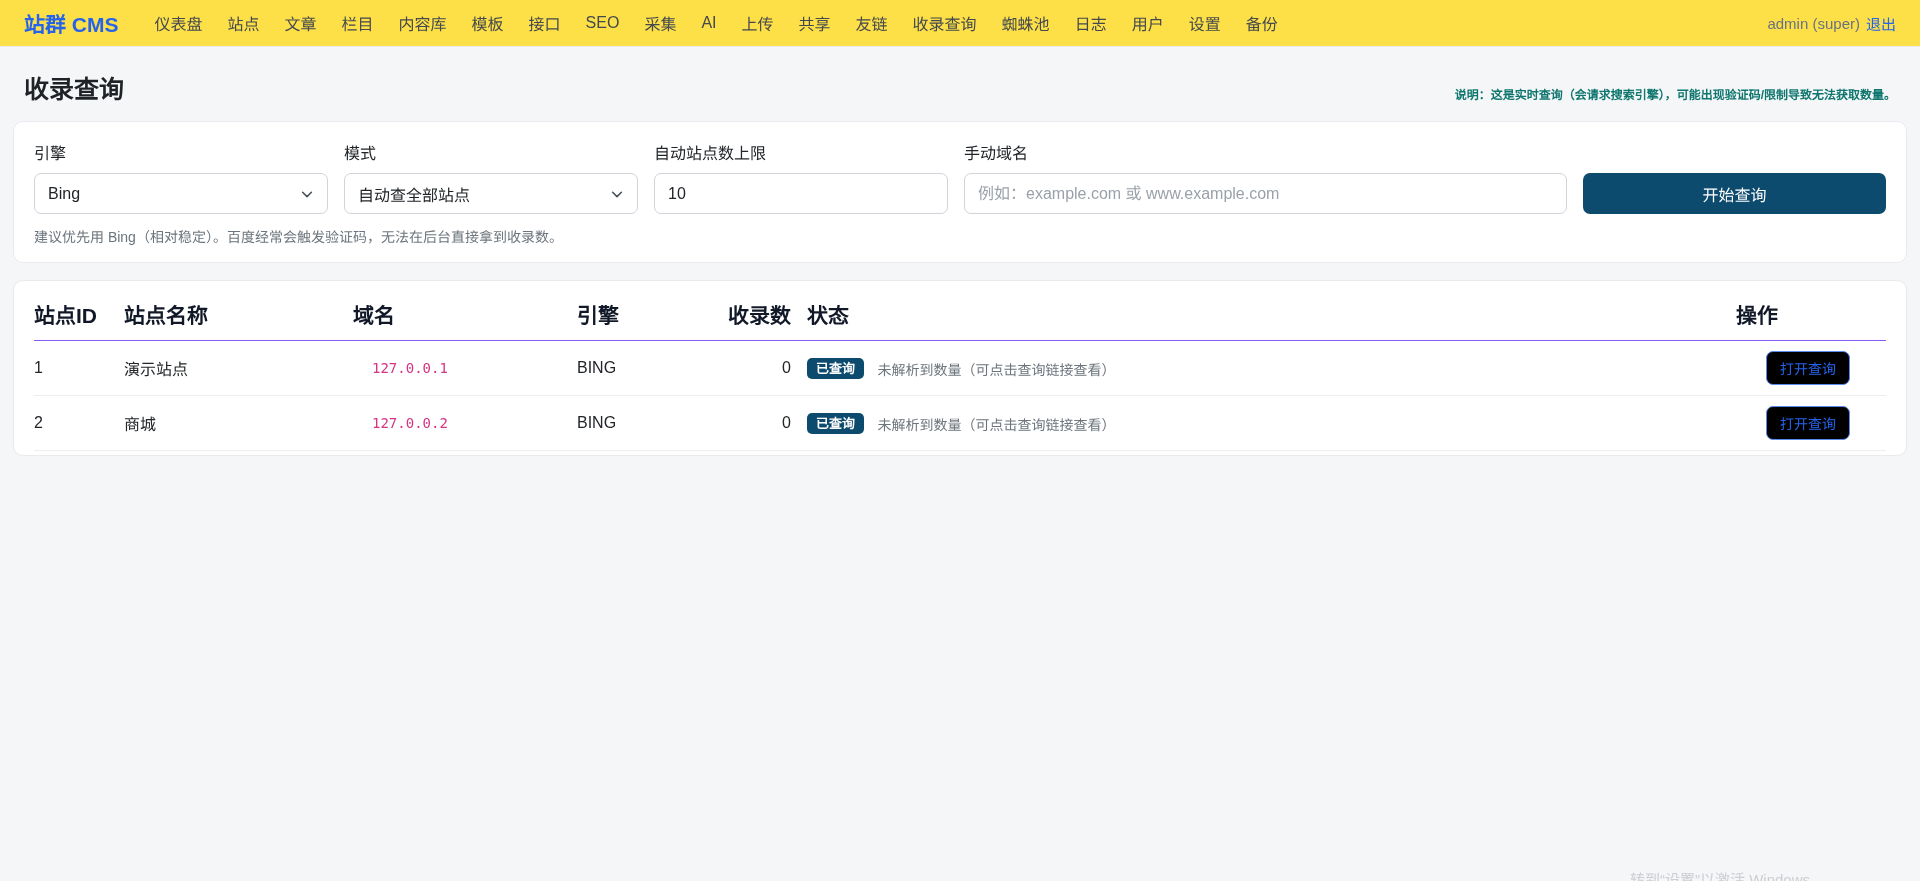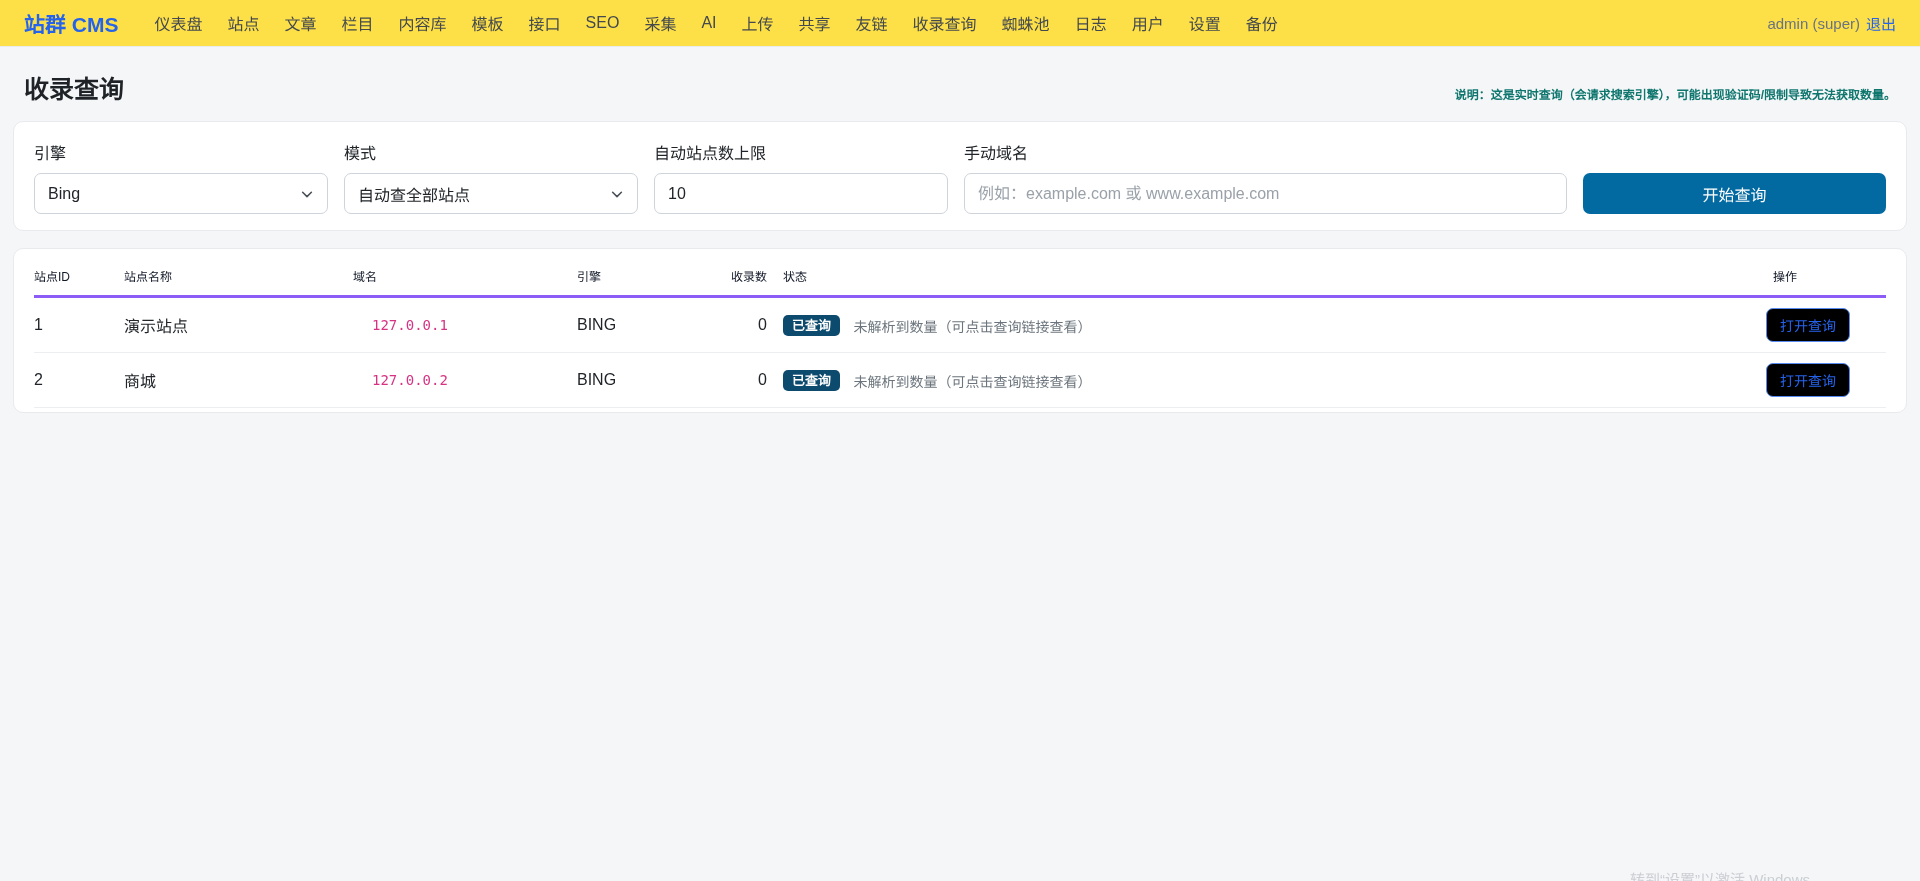--- a/index.html
+++ b/index.html
@@ -45,39 +45,39 @@
     background: #fff; font-size: 16px; color: #212529; padding: 0 13px;
     font-family: "Liberation Sans", "DejaVu Sans", sans-serif;
   }
   input.control::placeholder { color: #9aa1a9; }
   .select-box {
     display: flex; align-items: center; justify-content: space-between;
     cursor: pointer; user-select: none;
   }
   .chevron { display: flex; align-items: center; color: #495057; }
   .btn-primary {
-    height: 41px; width: 100%; background: #0369a1; color: #ffffff;
+    height: 41px; width: 100%; background: #0c4a6e; color: #ffffff;
     border: none; border-radius: 7px; font-size: 16px; cursor: pointer;
     font-family: "Liberation Sans", "DejaVu Sans", sans-serif;
   }
   .form-hint { margin-top: 12px; font-size: 14px; color: #6c757d; }
   
   .table-card { margin-top: 17px; padding: 6px 20px 4px 20px; }
   table { width: 100%; border-collapse: collapse; }
   th {
-    text-align: left; font-size: 12px; font-weight: 400; color: #111827;
-    padding: 12px 16px 11px 0; border-bottom: 3px solid #8b5cf6; white-space: nowrap;
+    text-align: left; font-size: 21px; font-weight: 700; color: #111827;
+    padding: 12px 16px 11px 0; border-bottom: 1px solid #8b5cf6; white-space: nowrap;
   }
   td {
     font-size: 16px; color: #212529; padding: 10px 16px 10px 0;
     border-bottom: 1px solid #eceef0; white-space: nowrap;
   }
   tbody tr:last-child td { border-bottom: 1px solid #eceef0; }
   th.col-count, td.col-count { text-align: right; }
-  th.col-action { text-align: center; padding-right: 52px; }
+  th.col-action { text-align: left; padding-right: 52px; }
   td.col-action { text-align: right; padding-right: 36px; }
   .domain-code { font-family: "DejaVu Sans Mono", "Liberation Mono", monospace; font-size: 14px; color: #d63384; margin-left: 19px; }
   .badge {
     display: inline-block; background: #0c4a6e; color: #ffffff; font-size: 13px;
     font-weight: 600; padding: 4px 9px; border-radius: 5px; margin-right: 9px;
     vertical-align: middle; line-height: 1;
   }
   .status-text { font-size: 14px; color: #6c757d; vertical-align: middle; }
   .btn-outline {
     background: #000000; color: #2563eb; border: 1px solid #598af0;
@@ -161,20 +161,21 @@
     <div>
       <label class="field-label">手动域名</label>
       <input class="control" type="text" placeholder="例如：example.com 或 www.example.com" style="">
     </div>
 
     <div>
       <button class="btn-primary">开始查询</button>
     </div>
 
   </div>
+  <div class="form-hint">建议优先用 Bing（相对稳定）。百度经常会触发验证码，无法在后台直接拿到收录数。</div>
 </section>
 
 <section class="card table-card">
   <table>
     <colgroup>
       <col style="width:90px">
         <col style="width:229px">
         <col style="width:224px">
       <col style="width:151px">
         <col style="width:55px">

